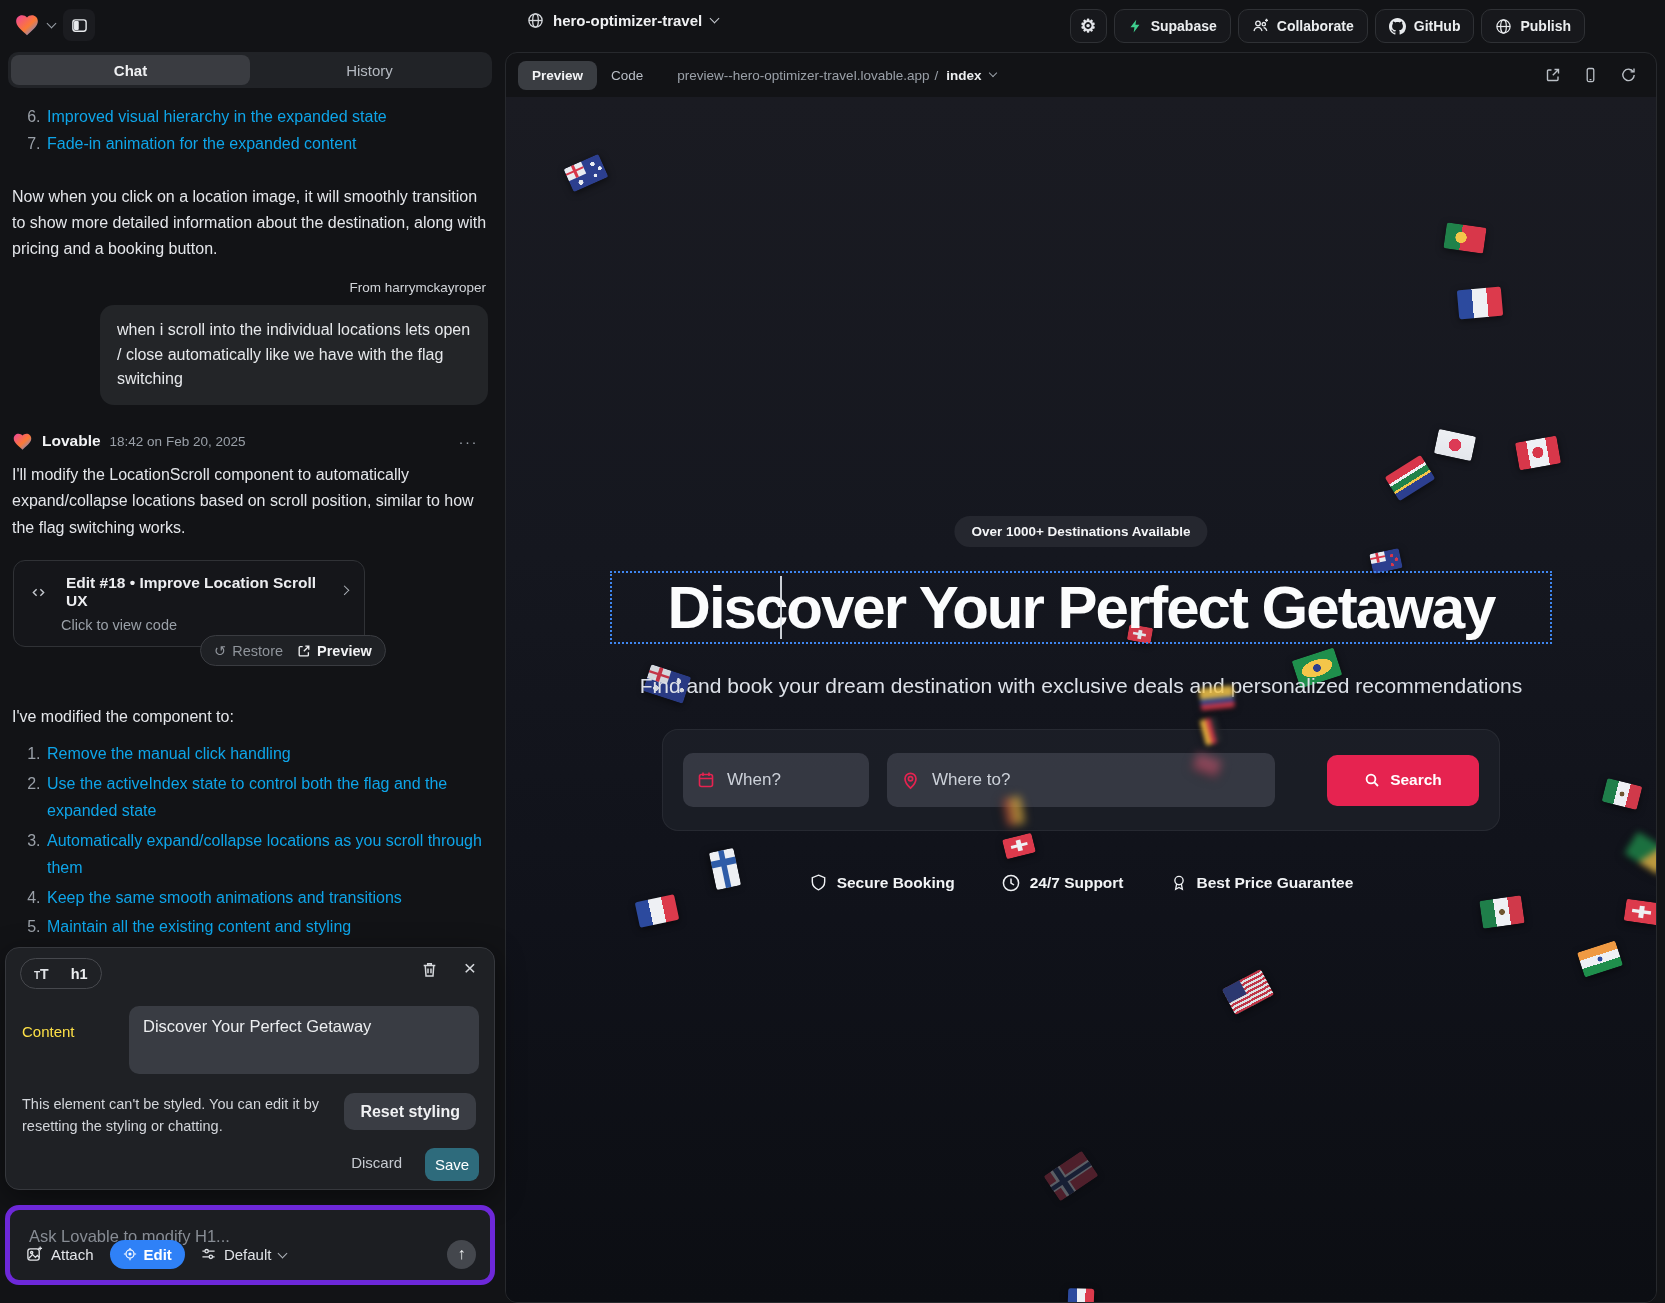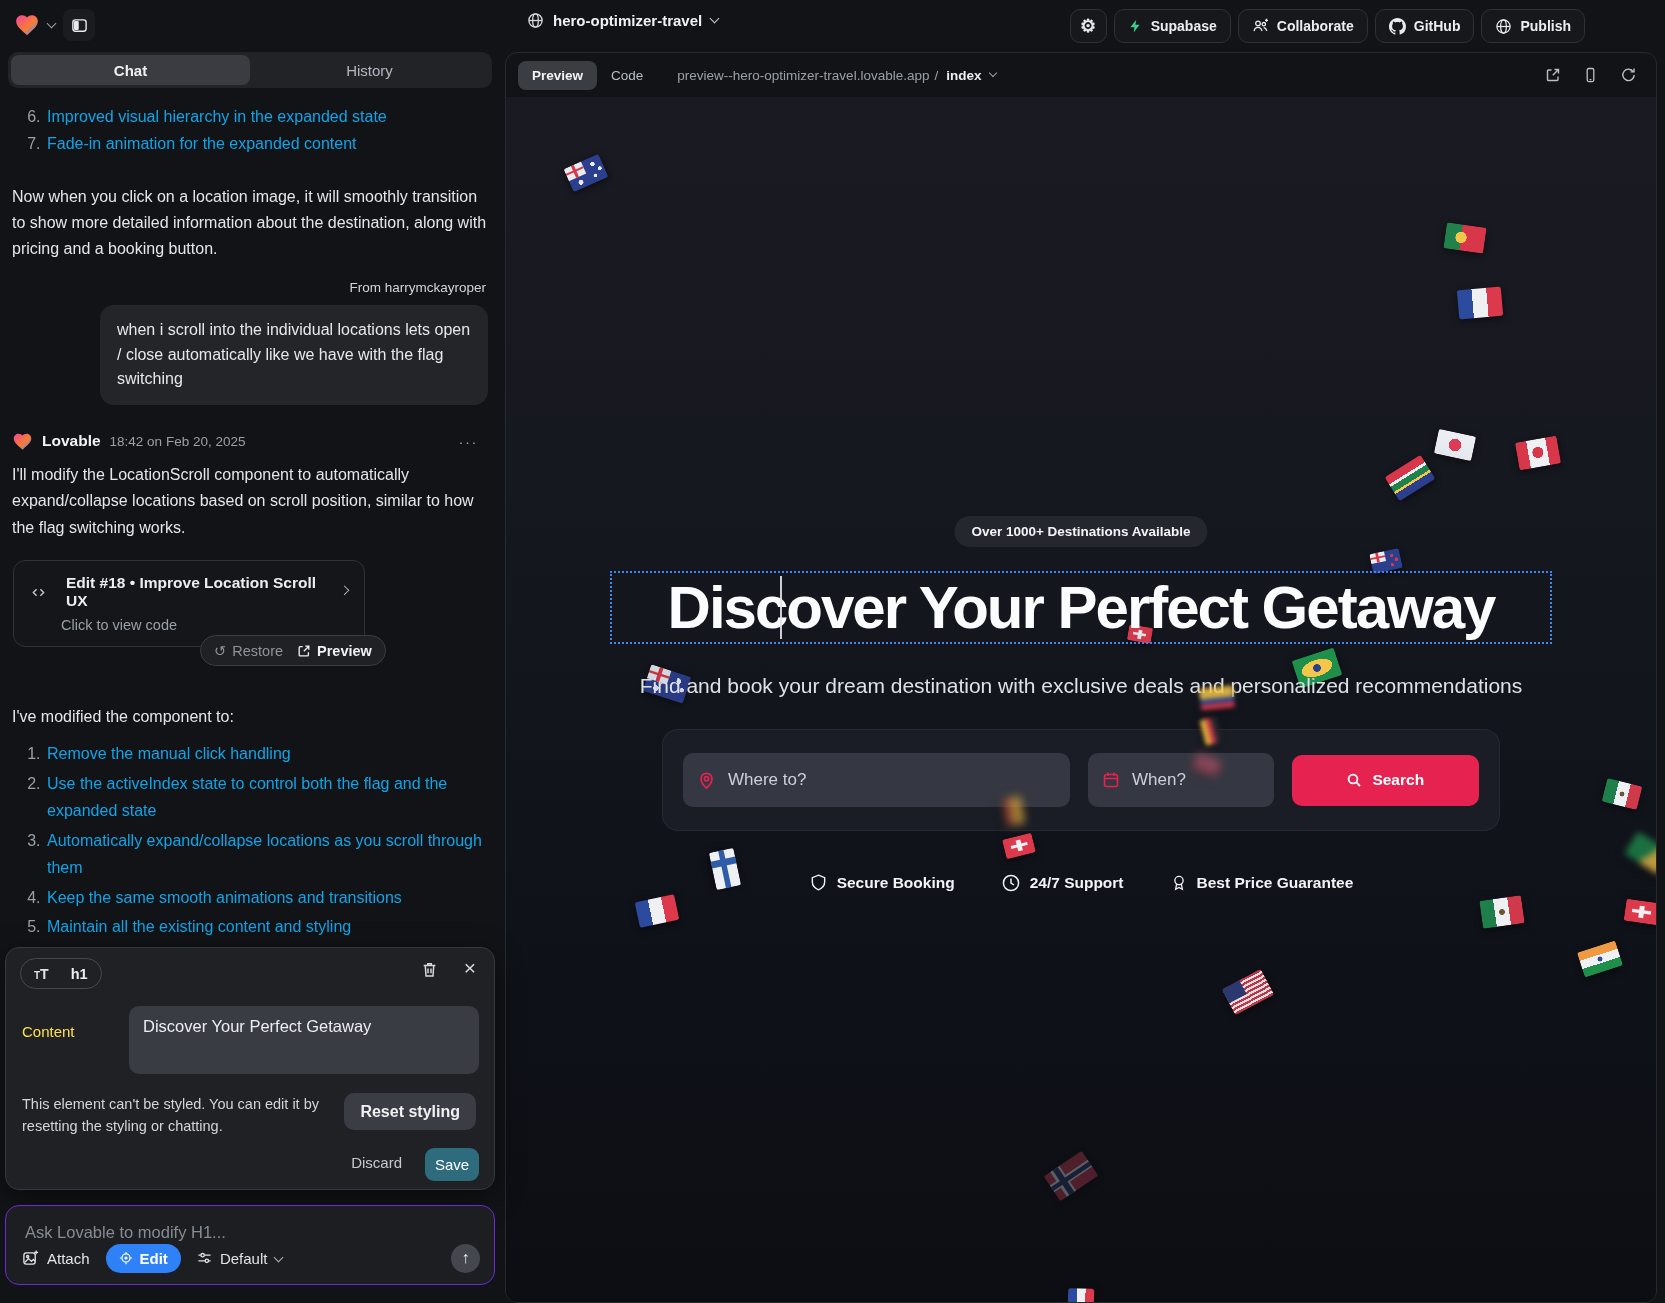--- a/index.html
+++ b/index.html
@@ -57,21 +57,21 @@
   .ep-trash{position:absolute;right:56px;top:13px;background:none;border:none;color:#d6d9dd;cursor:pointer}
   .ep-close{position:absolute;right:18px;top:8px;background:none;border:none;color:#d6d9dd;font-size:21px;cursor:pointer}
   .ep-label{position:absolute;left:16px;top:75px;font-size:15px;color:#fde047}
   .ep-field{position:absolute;left:123px;right:15px;top:58px;height:68px;background:#393c43;border-radius:10px;padding:11px 14px;font-size:16.5px;color:#eceef0;cursor:text}
   .ep-hint{position:absolute;left:16px;top:146px;width:330px;font-size:14.5px;line-height:21.5px;color:#d2d5da}
   .ep-reset{position:absolute;right:18px;top:145px;height:37px;padding:0 16px;background:#3a3d44;border:none;border-radius:10px;color:#f0f1f3;font-size:16px;font-weight:600;cursor:pointer}
   .ep-discard{position:absolute;right:92px;top:206px;background:none;border:none;color:#c6cad0;font-size:15px;cursor:pointer}
   .ep-save{position:absolute;right:15px;top:200px;height:33px;width:54px;background:#2e6b7c;border:none;border-radius:9px;color:#fff;font-size:15px;cursor:pointer}
 
   
-  .composer{position:absolute;left:5px;right:5px;top:1153px;height:80px;background:#1c1e22;border:1px solid #6d28d9;border-radius:14px;z-index:5}
+  .composer{position:absolute;left:5px;right:5px;top:1153px;height:80px;background:#1c1e22;border:5px solid #6d28d9;border-radius:14px;z-index:5}
   .composer-ph{position:absolute;left:19px;top:17px;font-size:16.5px;color:#878c94;cursor:text}
   .composer-row{position:absolute;left:16px;right:14px;bottom:11px;height:30px;display:flex;align-items:center}
   .c-attach{display:flex;align-items:center;gap:8px;color:#e3e5e9;font-size:15px;background:none;border:none;cursor:pointer}
   .c-edit{margin-left:16px;display:flex;align-items:center;gap:7px;height:29px;padding:0 13px;background:#2f81f7;border:none;border-radius:16px;color:#fff;font-size:15px;font-weight:600;cursor:pointer}
   .c-default{margin-left:16px;display:flex;align-items:center;gap:8px;color:#dfe2e6;font-size:15px;background:none;border:none;cursor:pointer}
   .c-default .chev{color:#aeb3ba;margin-top:-2px}
   .c-send{margin-left:auto;width:29px;height:29px;border-radius:50%;background:#44474d;border:none;color:#eceef0;font-size:16px;cursor:pointer}
 
   
   .preview-panel{position:absolute;left:505px;top:52px;width:1152px;bottom:0;background:#121316;border:1px solid #27292d;border-radius:12px;overflow:hidden}
@@ -89,21 +89,21 @@
 
   .hero-badge{position:absolute;top:419px;left:50%;transform:translateX(-50%);height:31px;background:#25272f;border-radius:16px;display:flex;align-items:center;padding:0 17px;font-size:13.5px;font-weight:700;color:#f4f5f7;z-index:5}
   .hero-title-box{position:absolute;top:474px;left:50%;transform:translateX(-50%);width:942px;height:73px;border:2px dotted #3f86f0;z-index:5}
   .hero-title-box h1{font-size:60px;font-weight:800;letter-spacing:-2px;color:#fbfcfd;text-align:center;line-height:69px;white-space:nowrap}
   .caret{position:absolute;left:168px;top:3px;bottom:3px;width:1.5px;background:#dfe3e9;opacity:.9}
   .hero-sub{position:absolute;top:577px;left:0;right:0;text-align:center;font-size:21px;color:#dde1e8;z-index:5}
   .search-card{position:absolute;top:632px;left:50%;transform:translateX(-50%);width:838px;height:102px;background:rgba(33,36,45,.58);border:1px solid rgba(255,255,255,.06);border-radius:16px;display:flex;align-items:center;gap:18px;padding:0 20px;z-index:5}
   .s-input{height:54px;background:rgba(130,137,152,.26);border-radius:10px;display:flex;align-items:center;gap:12px;padding:0 14px;font-size:17px;color:#ccd1d9;cursor:text}
   .s-where{width:388px}
   .s-when{width:186px}
-  .s-btn{width:188px;height:51px;margin-left:auto;background:#e62350;border:none;border-radius:10px;display:flex;align-items:center;justify-content:center;gap:10px;color:#fff;font-size:15.5px;font-weight:700;cursor:pointer}
+  .s-btn{width:152px;height:51px;margin-left:auto;background:#e62350;border:none;border-radius:10px;display:flex;align-items:center;justify-content:center;gap:10px;color:#fff;font-size:15.5px;font-weight:700;cursor:pointer}
   .features{position:absolute;top:776px;left:0;right:0;display:flex;justify-content:center;gap:46px;z-index:5}
   .feature{display:flex;align-items:center;gap:9px;font-size:15.5px;font-weight:600;color:#f2f4f6}
 </style>
 </head>
 <body>
 
 <header>
   <div class="hdr-left">
     <span>
       <svg width="26" height="26" viewBox="0 0 24 24">
@@ -367,38 +367,38 @@
     <div class="hero-badge">Over 1000+ Destinations Available</div>
 
     <div class="hero-title-box">
       <h1>Discover Your Perfect Getaway</h1>
       <div class="caret"></div>
     </div>
 
     <div class="hero-sub">Find and book your dream destination with exclusive deals and personalized recommendations</div>
 
     <div class="search-card">
+      <div class="s-input s-when">
+        <span>
+            <svg width="18" height="18" viewBox="0 0 18 18" fill="none" stroke="#e62350" stroke-width="1.6">
+              <rect x="2.5" y="3.5" width="13" height="12" rx="2"></rect>
+              <path d="M2.5 7.5h13M6 1.6v3.4M12 1.6v3.4"></path>
+            </svg>
+          </span>
+        <span>When?</span>
+      </div>
       <div class="s-input s-where">
         <span>
             <svg width="19" height="19" viewBox="0 0 18 18" fill="none" stroke="#e62350" stroke-width="1.6">
               <path d="M9 16.3S3.8 11.6 3.8 7.4a5.2 5.2 0 1 1 10.4 0C14.2 11.6 9 16.3 9 16.3z"></path>
               <circle cx="9" cy="7.4" r="2"></circle>
             </svg>
           </span>
         <span>Where to?</span>
       </div>
-      <div class="s-input s-when">
-        <span>
-            <svg width="18" height="18" viewBox="0 0 18 18" fill="none" stroke="#e62350" stroke-width="1.6">
-              <rect x="2.5" y="3.5" width="13" height="12" rx="2"></rect>
-              <path d="M2.5 7.5h13M6 1.6v3.4M12 1.6v3.4"></path>
-            </svg>
-          </span>
-        <span>When?</span>
-      </div>
       <button class="s-btn">
         <span>
             <svg width="16" height="16" viewBox="0 0 16 16" fill="none" stroke="#fff" stroke-width="1.8">
               <circle cx="7" cy="7" r="4.4"></circle>
               <path d="M10.4 10.4L14 14"></path>
             </svg>
           </span>
         <span>Search</span>
       </button>
     </div>

